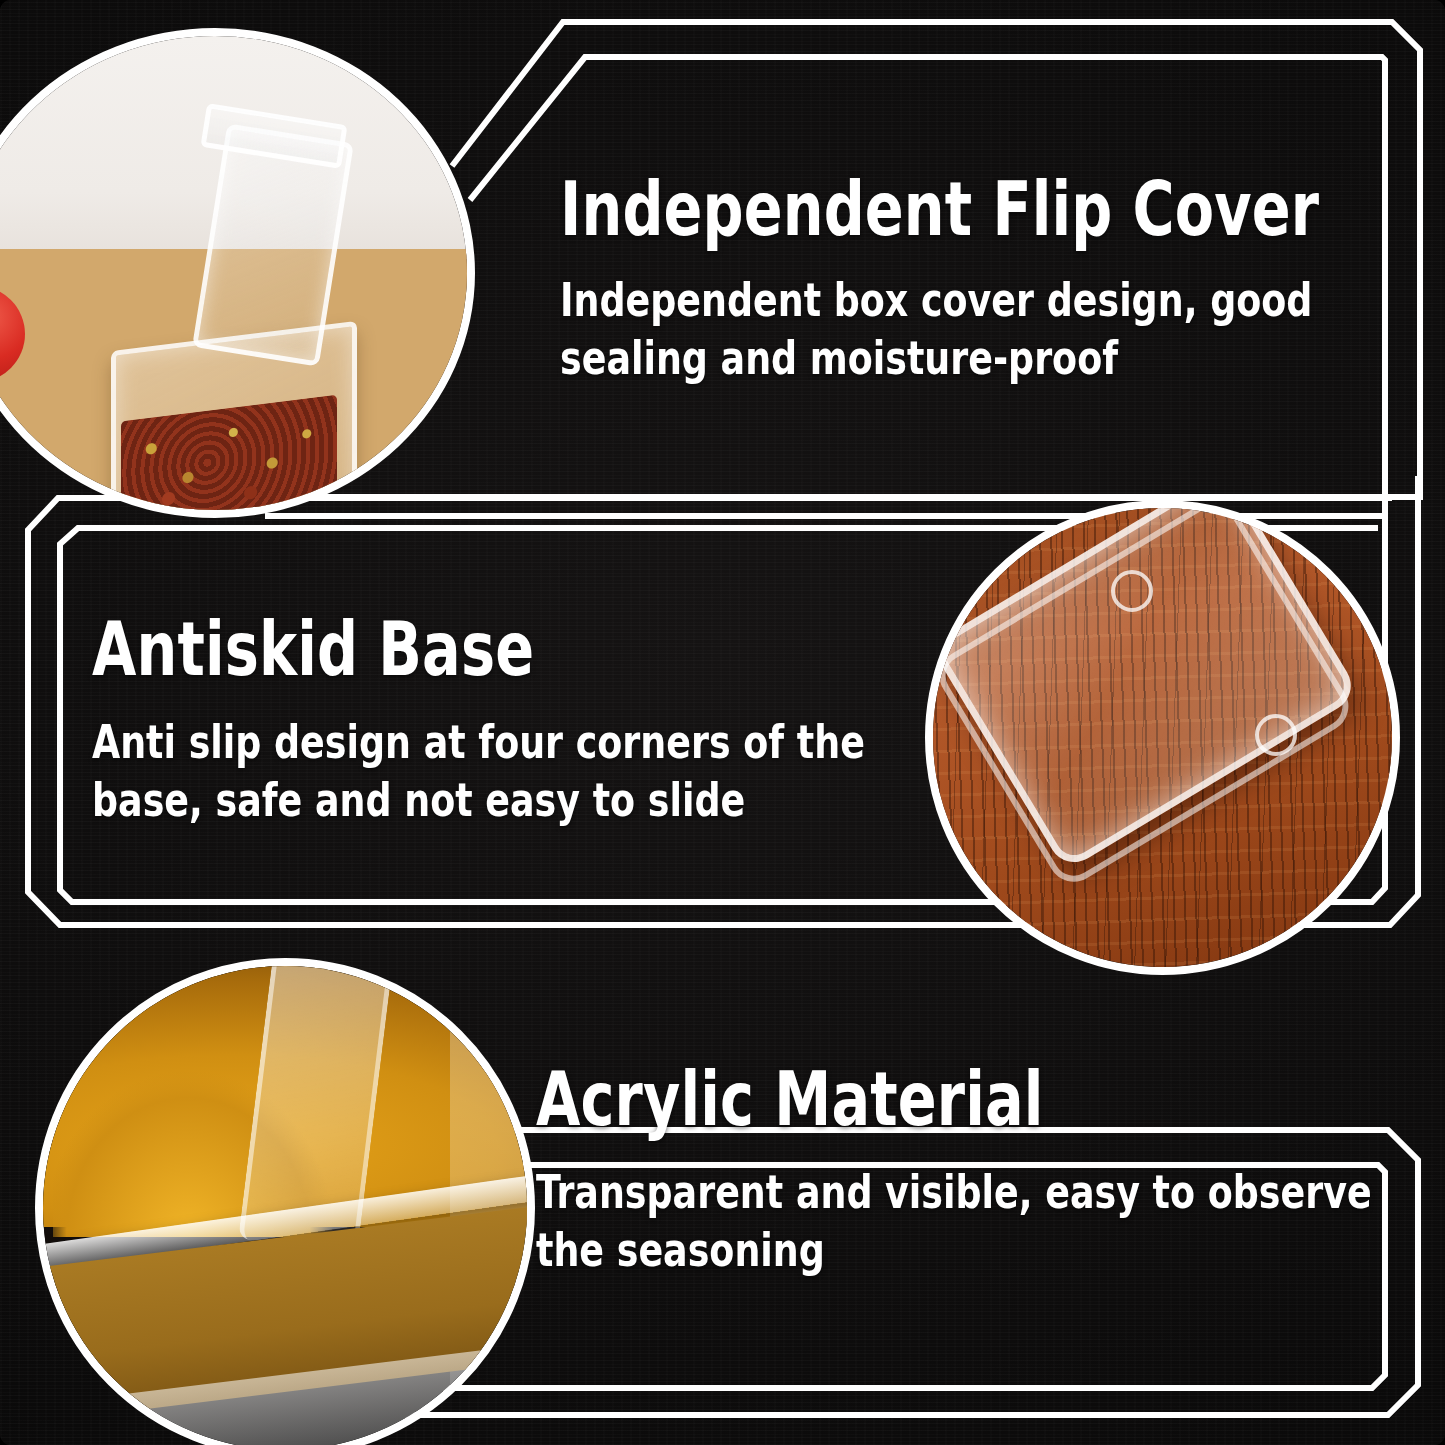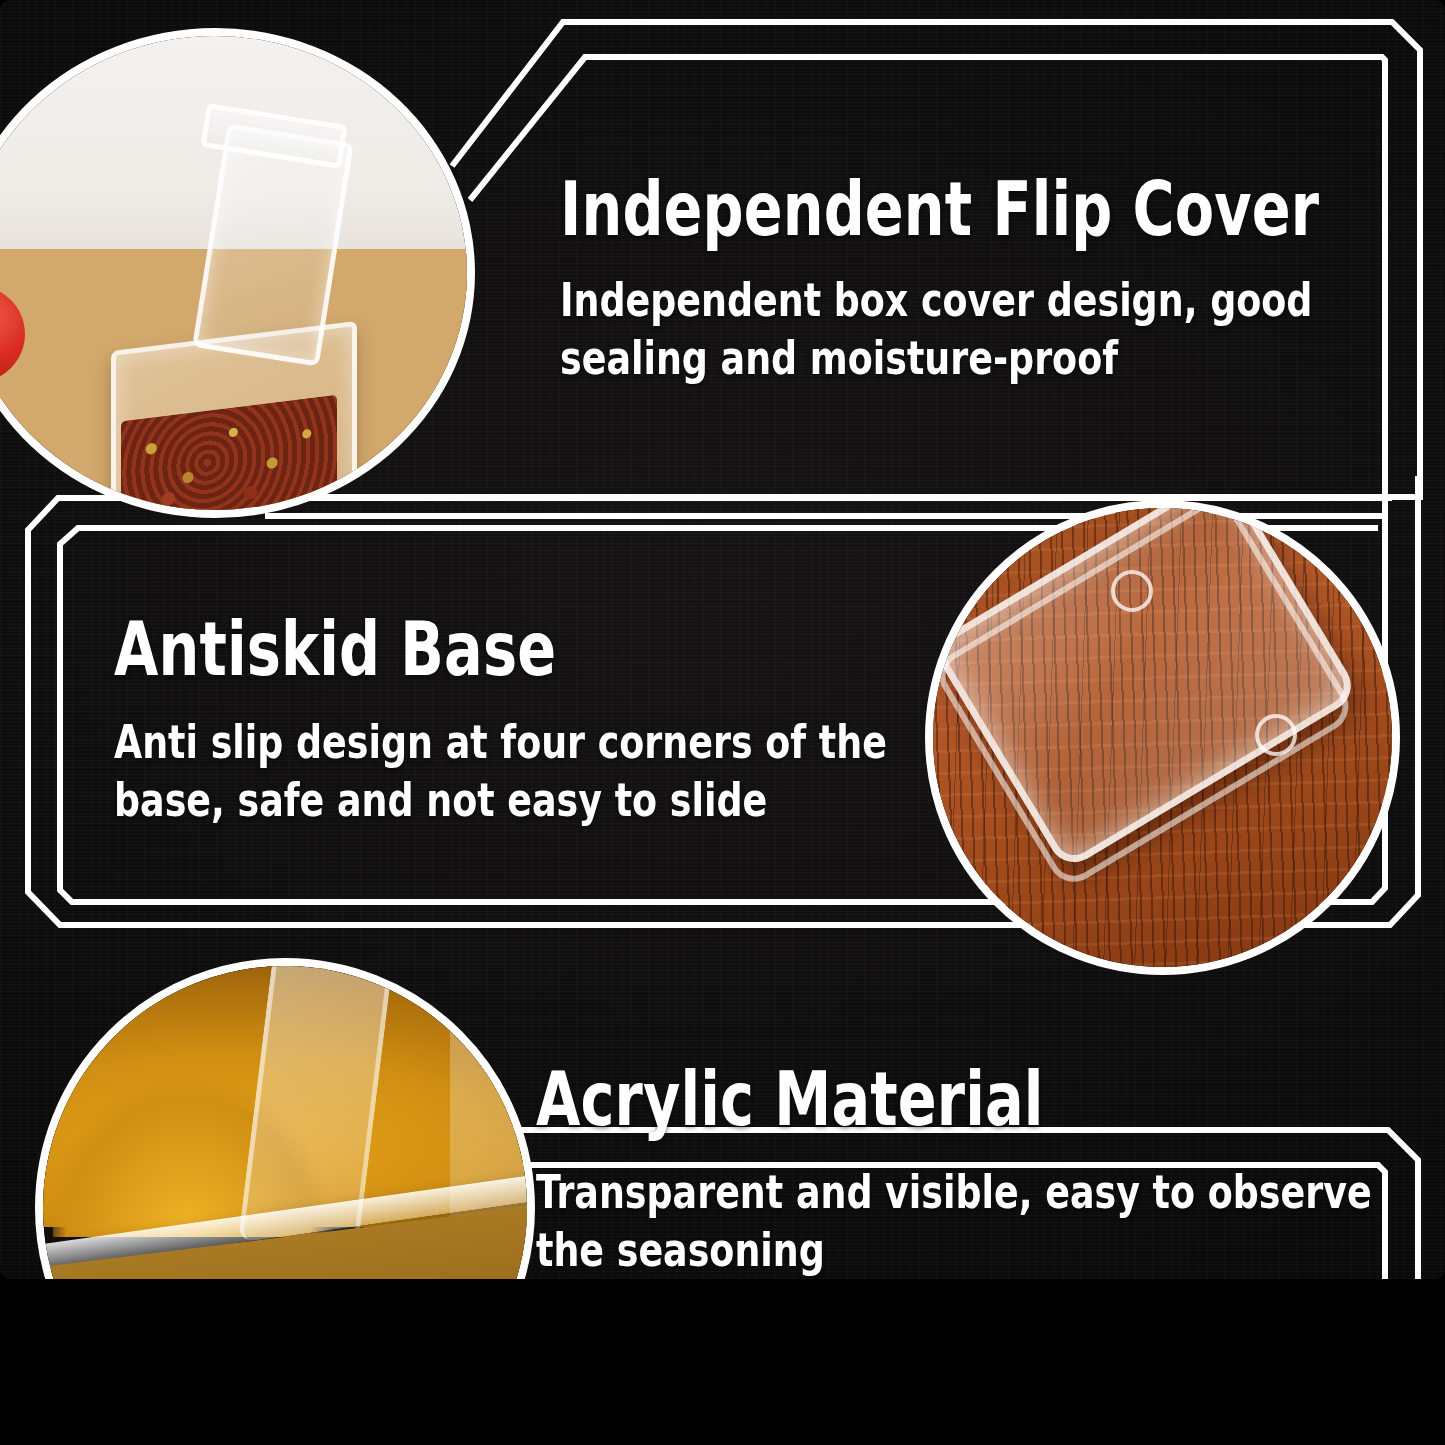--- a/index.html
+++ b/index.html
@@ -1,17 +1,17 @@
 <!DOCTYPE html>
 <html><head>
 <meta charset="utf-8">
 <style>
   html,body{margin:0;padding:0;background:#000;}
   #stage{
-    position:relative;width:1445px;height:1279px;overflow:hidden;
+    position:relative;width:1445px;height:1445px;overflow:hidden;
     background:#0b0a0a;
     font-family:"DejaVu Sans Condensed","Liberation Sans Narrow","Liberation Sans",sans-serif;
     border-radius:11px;
   }
   
   #grain{
     position:absolute;inset:0;pointer-events:none;
     background:
       repeating-linear-gradient(0deg,
         rgba(255,255,255,.028) 0px, rgba(255,255,255,.028) 1px,
@@ -206,21 +206,21 @@
   </div>
 
   <div class="block" style="left:560px;top:172px;width:860px;">
     <div class="headline">Independent Flip Cover</div>
     <div class="sub" style="margin-top:26px;">
       <div>Independent box cover design, good</div>
       <div>sealing and moisture-proof</div>
     </div>
   </div>
 
-  <div class="block" style="left:92px;top:612px;width:880px;margin-left:22px;">
+  <div class="block" style="left:92px;top:612px;width:880px;">
     <div class="headline">Antiskid Base</div>
     <div class="sub" style="margin-top:28px;">
       <div>Anti slip design at four corners of the</div>
       <div>base, safe and not easy to slide</div>
     </div>
   </div>
 
   <div class="block" style="left:536px;top:1062px;width:880px;">
     <div class="headline">Acrylic Material</div>
     <div class="sub" style="margin-top:28px;">

